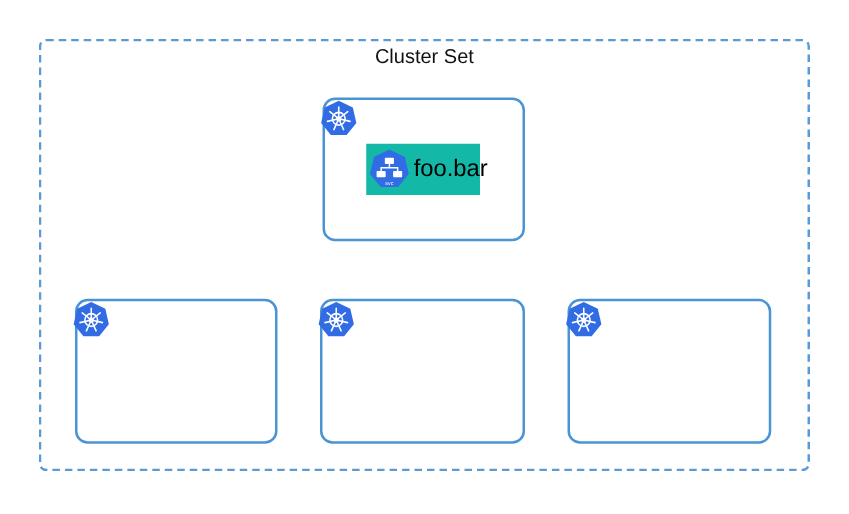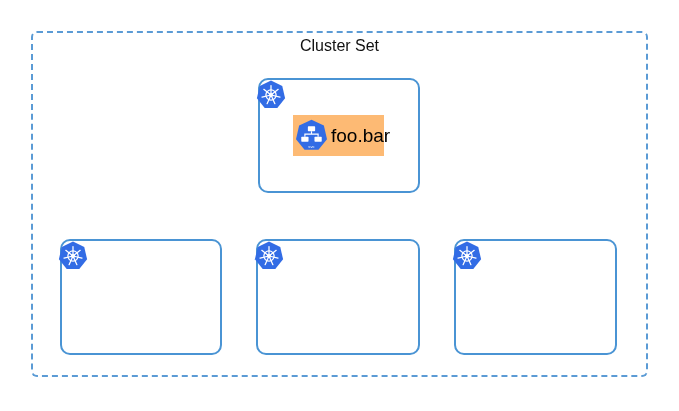--- a/index.html
+++ b/index.html
@@ -57,21 +57,21 @@
   }
   .k8s-logo svg { display: block; width: 100%; height: 100%; }
 
   
   .workload-chip {
     position: absolute;
     left: 33px;
     top: 35px;
     width: 91px;
     height: 41px;
-    background: #fdba74;
+    background: #14b8a6;
     display: flex;
     align-items: center;
     padding: 0 16px 0 2px;
   }
   .svc-icon { width: 33px; height: 35px; display: block; flex: 0 0 auto; }
   .svc-icon svg { display: block; width: 100%; height: 100%; }
 
   .workload-label {
     font-size: 19px;
     color: #000000;

